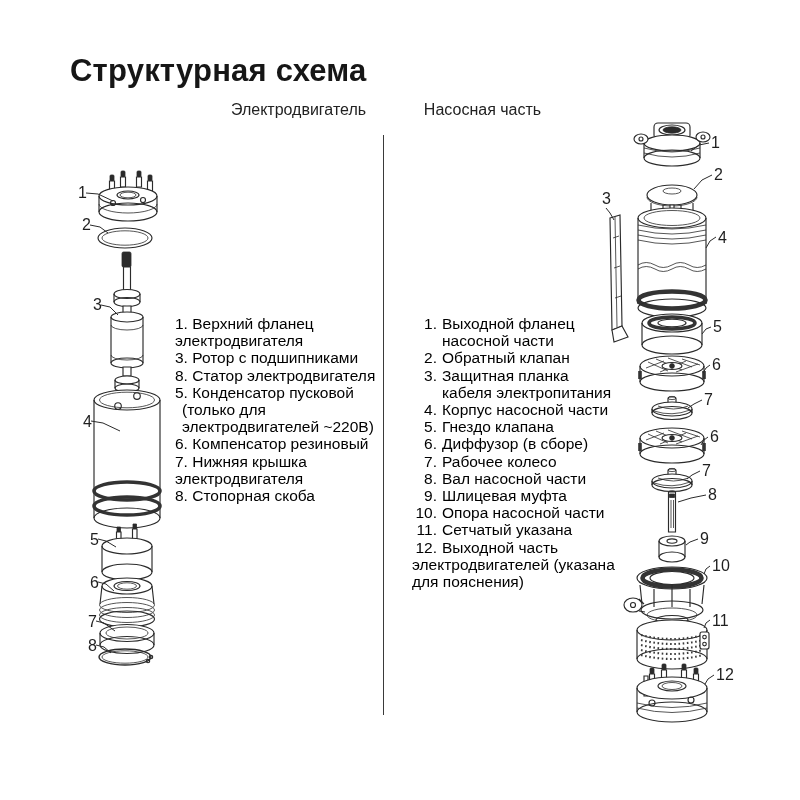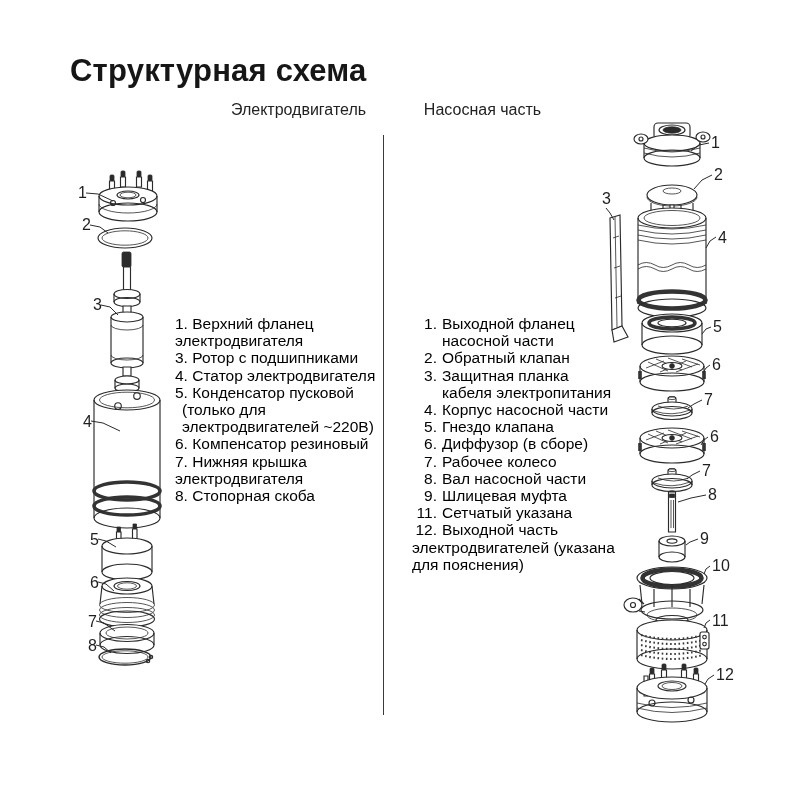--- a/index.html
+++ b/index.html
@@ -144,21 +144,21 @@
         <circle class="stroke" cx="93" cy="497" r="1.7"></circle>
     </g>
     <text class="callout" x="30" y="491">8</text>
     <polyline class="leader" points="38,485 46,487 53,493"></polyline>
   </svg>
 
   <div class="legend legend-left">
     <div class="line">1. Верхний фланец</div>
     <div class="line">электродвигателя</div>
     <div class="line">3. Ротор с подшипниками</div>
-    <div class="line">4. Статор электродвигателя</div>
+    <div class="line">8. Статор электродвигателя</div>
     <div class="line">5. Конденсатор пусковой</div>
     <div class="line indent-sm">(только для</div>
     <div class="line indent-sm">электродвигателей ~220В)</div>
     <div class="line">6. Компенсатор резиновый</div>
     <div class="line">7. Нижняя крышка</div>
     <div class="line">электродвигателя</div>
     <div class="line">8. Стопорная скоба</div>
   </div>
 
   <div class="legend legend-right">
@@ -198,20 +198,24 @@
         <span class="num">7.</span>
         <span>Рабочее колесо</span>
       </div>
     <div class="line">
         <span class="num">8.</span>
         <span>Вал насосной части</span>
       </div>
     <div class="line">
         <span class="num">9.</span>
         <span>Шлицевая муфта</span>
+      </div>
+    <div class="line">
+        <span class="num">10.</span>
+        <span>Опора насосной части</span>
       </div>
     <div class="line">
         <span class="num">11.</span>
         <span>Сетчатый указана</span>
       </div>
     <div class="line">
         <span class="num">12.</span>
         <span>Выходной часть</span>
       </div>
     <div class="line flush">электродвигателей (указана</div>

